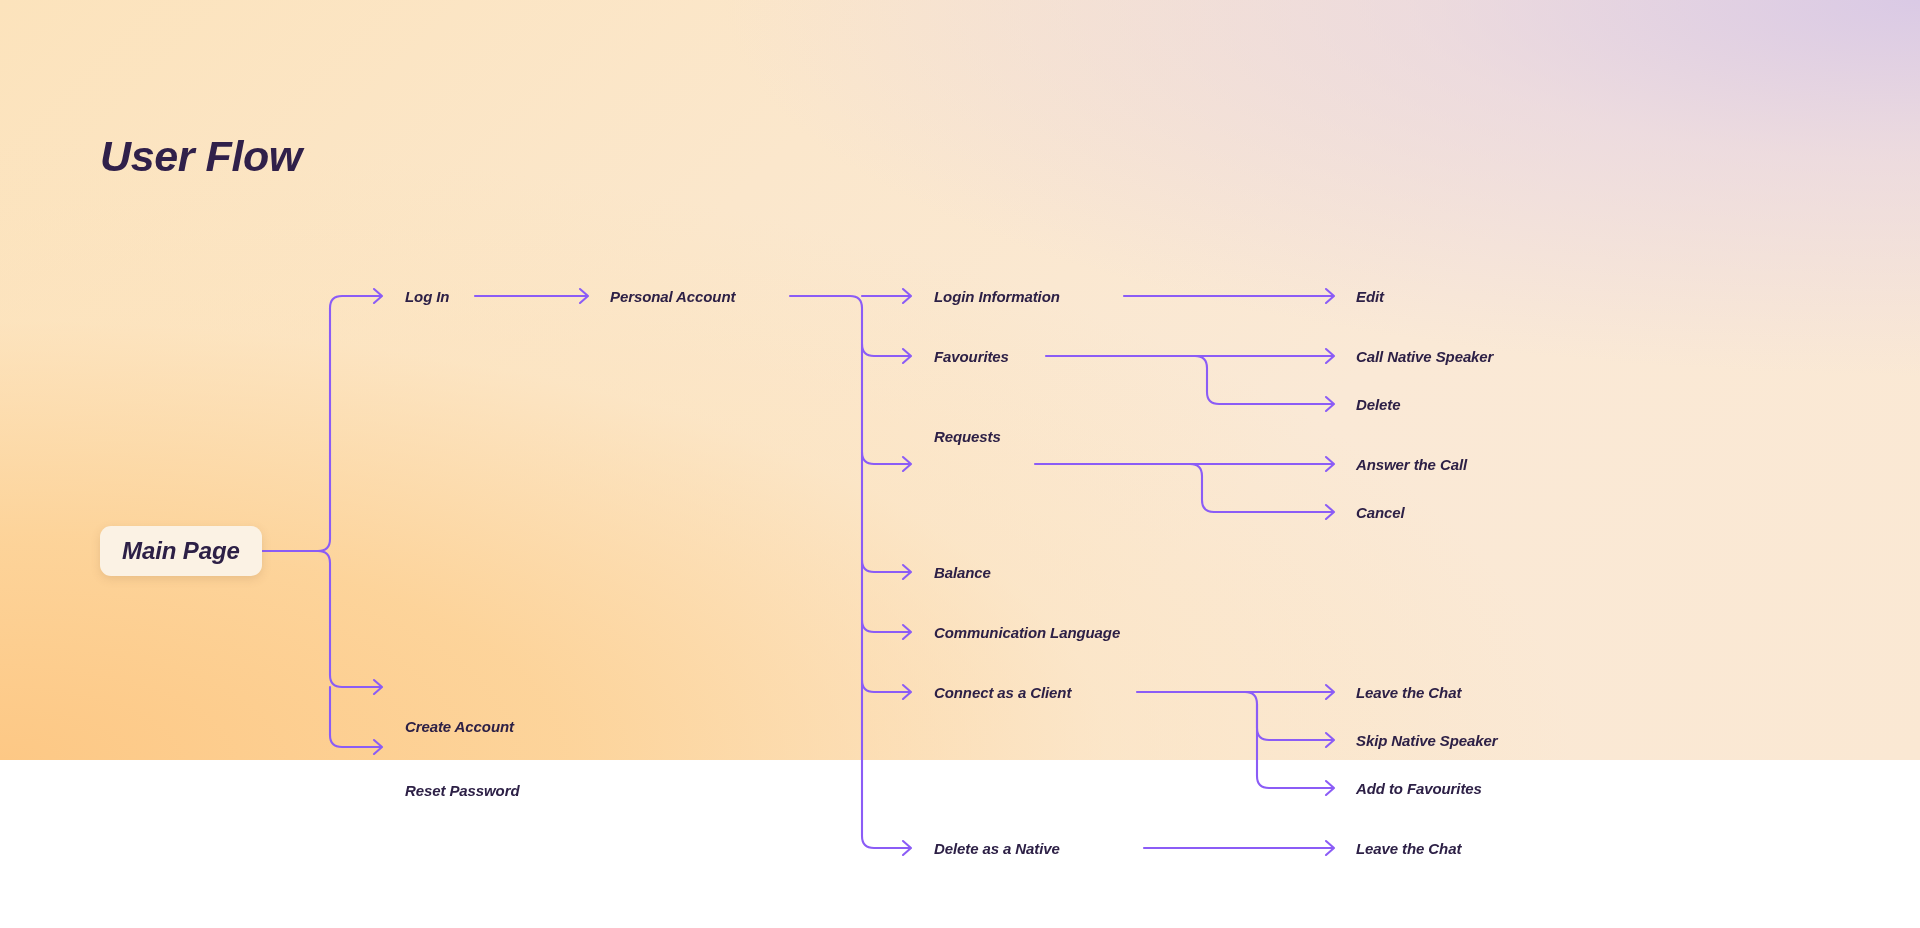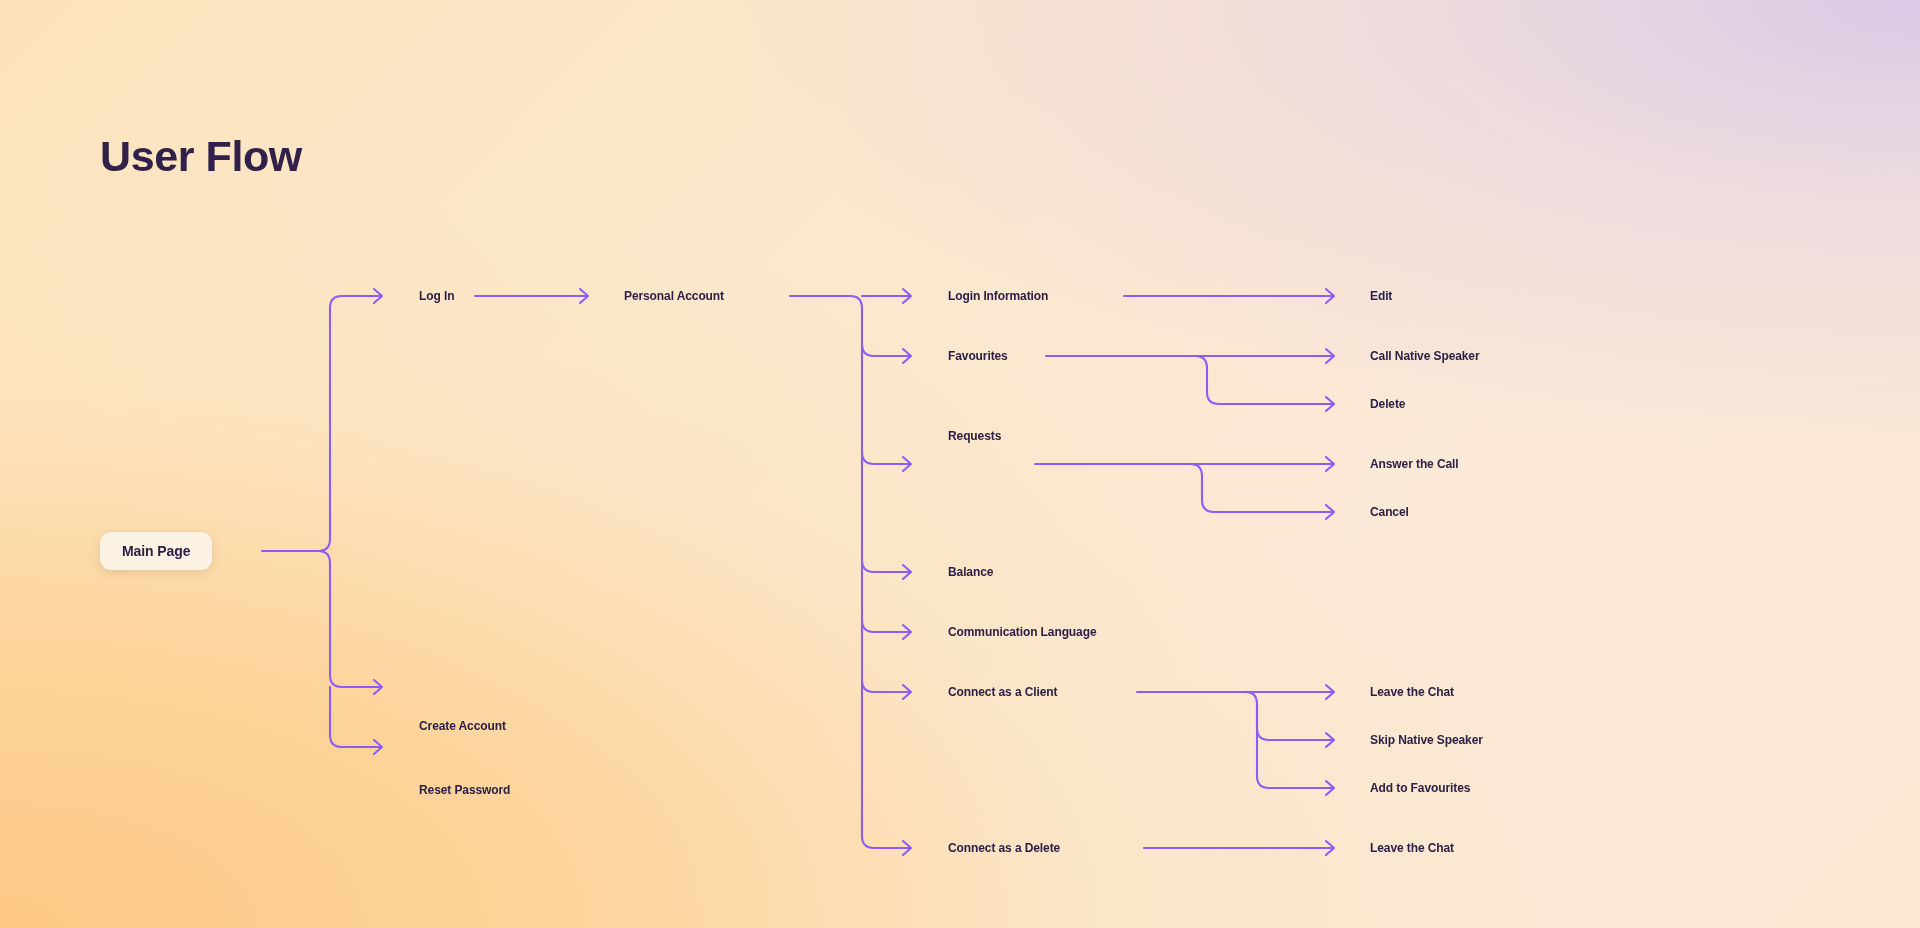--- a/index.html
+++ b/index.html
@@ -8,61 +8,61 @@
     width: 1920px;
     height: 928px;
     overflow: hidden;
   }
   body {
     font-family: "Liberation Sans", sans-serif;
   }
   #canvas {
     position: relative;
     width: 1920px;
-    height: 928px;
+    height: 760px;
     background:
       radial-gradient(120% 95% at 100% 0%, rgba(216,200,230,0.95) 0%, rgba(226,208,230,0.55) 22%, rgba(250,232,211,0.0) 52%),
       radial-gradient(105% 105% at 0% 100%, rgba(253,200,133,1) 0%, rgba(253,210,150,0.92) 28%, rgba(253,226,185,0.45) 55%, rgba(250,232,211,0.0) 78%),
       linear-gradient(135deg, #FCE3BC 0%, #FBE7CC 35%, #FAE9D6 65%, #FAE8D3 100%);
+    font-style: italic;
   }
   #flow-svg {
     position: absolute;
     left: 0;
     top: 0;
     width: 1920px;
     height: 928px;
   }
   .page-title {
     position: absolute;
     left: 100px;
     top: 132px;
     font-size: 43px;
     font-weight: 800;
     letter-spacing: -0.4px;
     color: #30204A;
     white-space: nowrap;
   }
   .node-label {
     position: absolute;
-    font-size: 12px;
+    font-size: 15px;
     font-weight: 700;
     color: #2D2046;
     white-space: nowrap;
     transform: translateY(-50%);
     letter-spacing: -0.1px;
-    margin-left: 14px;
   }
   .root-box {
     position: absolute;
     transform: translateY(-50%);
     background: #FBF2E4;
     border-radius: 11px;
     padding: 11px 22px;
     box-shadow: 0 3px 10px rgba(140,100,60,0.18);
-    font-size: 14px;
+    font-size: 24px;
     font-weight: 700;
     color: #2D2046;
     white-space: nowrap;
     letter-spacing: -0.1px;
   }
 </style>
 </head>
 <body>
 
 <div id="canvas">
@@ -141,21 +141,21 @@
   <div class="node-label" style="left:405px; top:790px;">Reset Password</div>
 
   <div class="node-label" style="left:610px; top:296px;">Personal Account</div>
 
   <div class="node-label" style="left:934px; top:296px;">Login Information</div>
   <div class="node-label" style="left:934px; top:356px;">Favourites</div>
   <div class="node-label" style="left:934px; top:436px;">Requests</div>
   <div class="node-label" style="left:934px; top:572px;">Balance</div>
   <div class="node-label" style="left:934px; top:632px;text-align:center;">Communication Language</div>
   <div class="node-label" style="left:934px; top:692px;">Connect as a Client</div>
-  <div class="node-label" style="left:934px; top:848px;">Connect as a Delete</div>
+  <div class="node-label" style="left:934px; top:848px;">Delete as a Native</div>
 
   <div class="node-label" style="left:1356px; top:296px;">Edit</div>
   <div class="node-label" style="left:1356px; top:356px;">Call Native Speaker</div>
   <div class="node-label" style="left:1356px; top:404px;">Delete</div>
   <div class="node-label" style="left:1356px; top:464px;">Answer the Call</div>
   <div class="node-label" style="left:1356px; top:512px;">Cancel</div>
   <div class="node-label" style="left:1356px; top:692px;">Leave the Chat</div>
   <div class="node-label" style="left:1356px; top:740px;">Skip Native Speaker</div>
   <div class="node-label" style="left:1356px; top:788px;">Add to Favourites</div>
   <div class="node-label" style="left:1356px; top:848px;">Leave the Chat</div>

